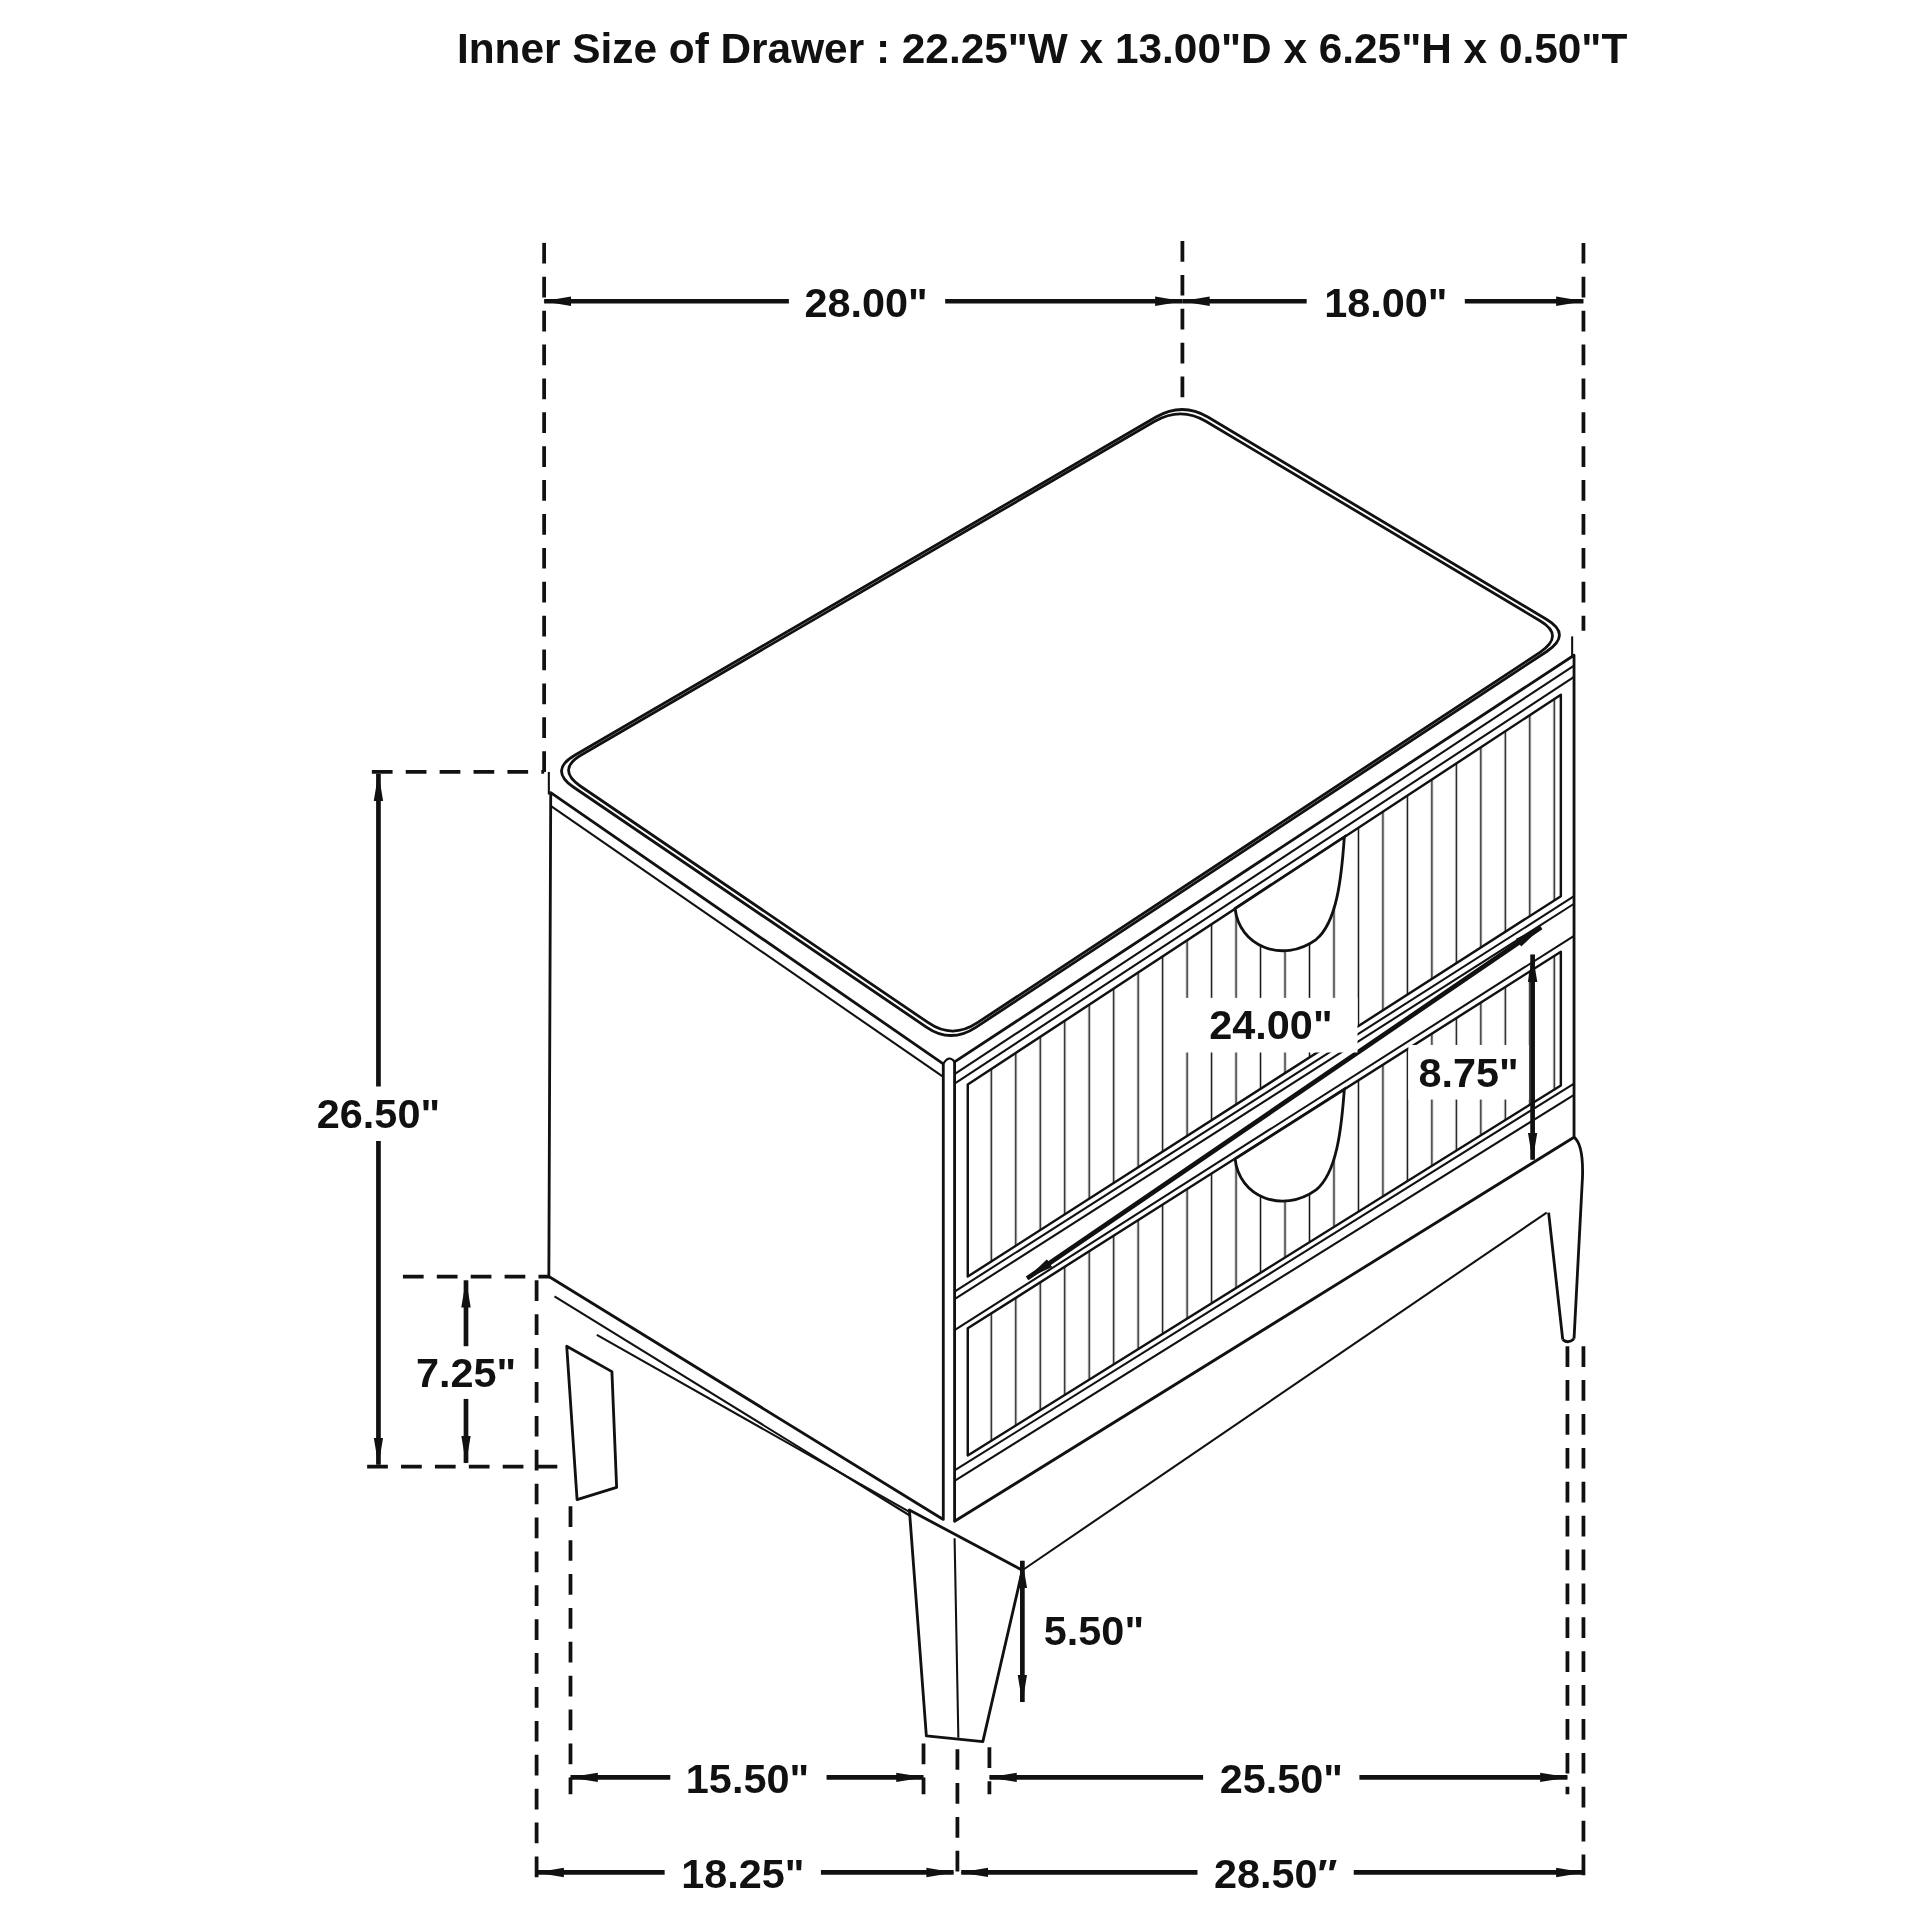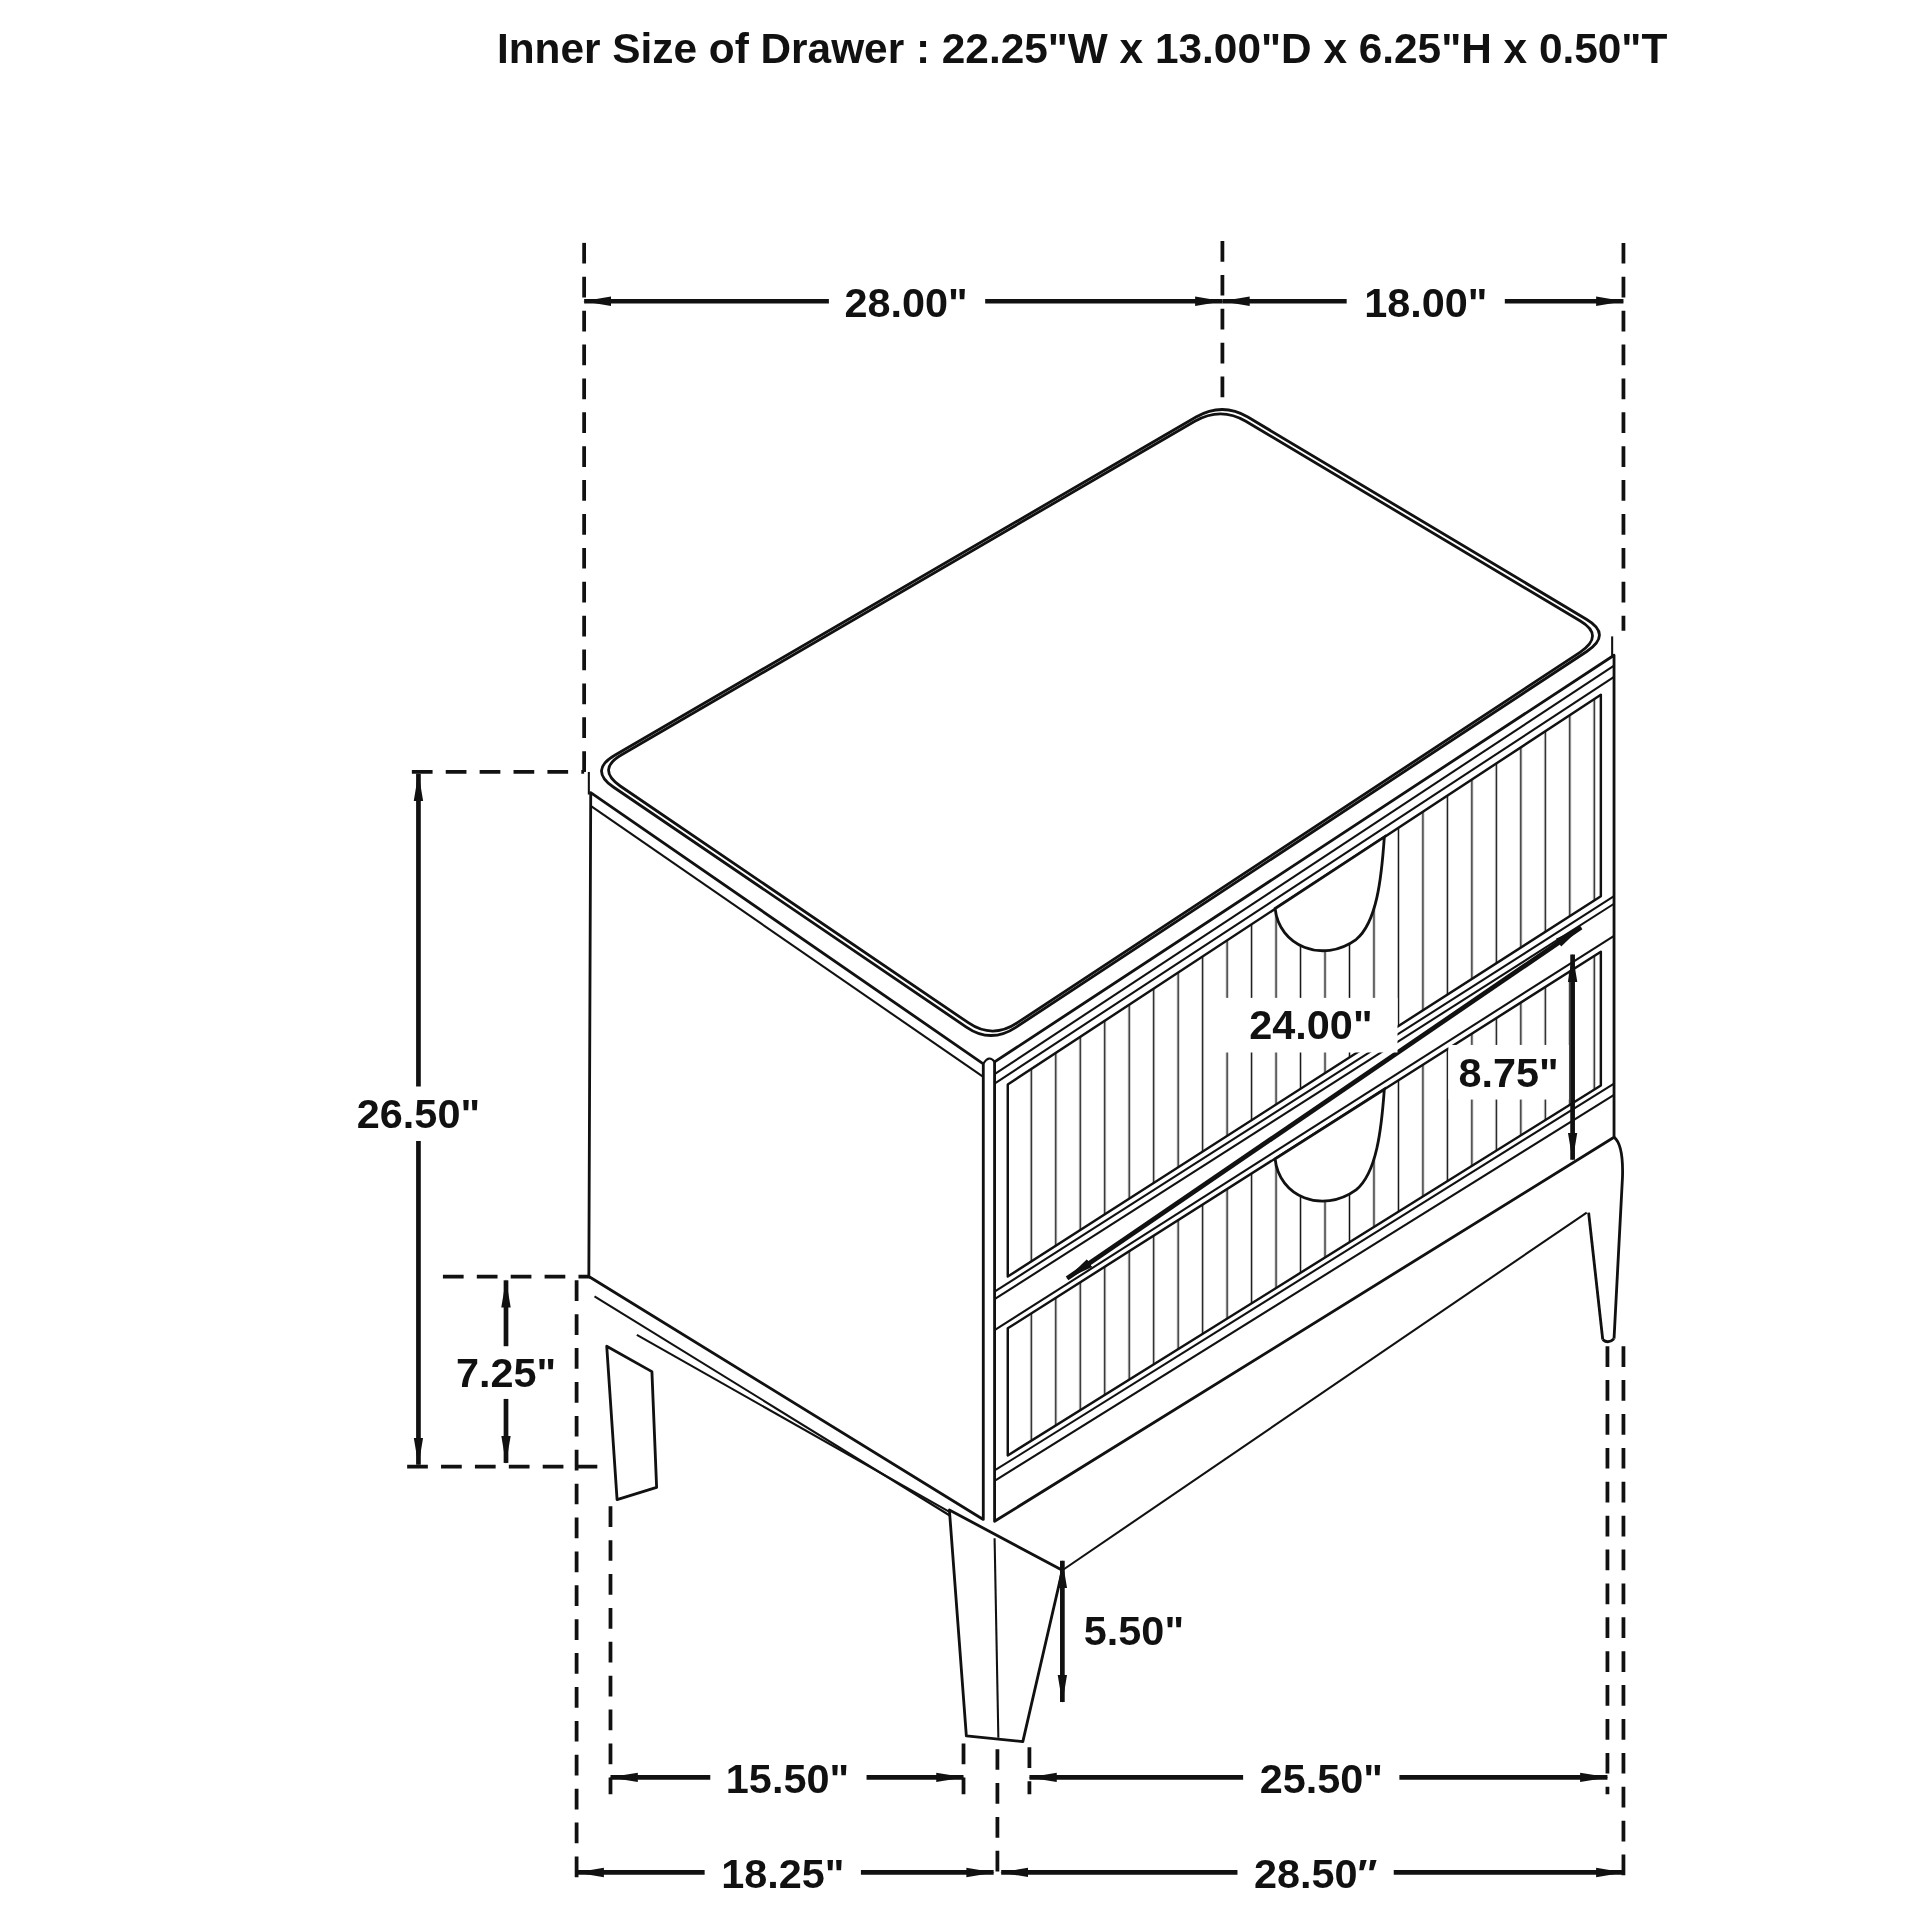--- a/index.html
+++ b/index.html
@@ -1,17 +1,17 @@
 <!DOCTYPE html>
 <html style="font-size:15px"><head>
 <meta charset="utf-8">
 <style>
   html,body{margin:0;padding:0;background:#ffffff;}
   .stage{width:1624px;height:1928px;position:relative;background:#fff;
-         font-family:"Liberation Sans", sans-serif;padding-left:40px;}
+         font-family:"Liberation Sans", sans-serif;}
   svg{display:block}
   text{font-family:"Liberation Sans", sans-serif;font-weight:bold;fill:#111;}
   .dim-label{font-size:44px;}
   .title-label{font-size:45px;}
   .outline{fill:none;stroke:#111;stroke-width:3;stroke-linejoin:round;}
   .facefill{fill:#ffffff;stroke:#111;stroke-width:3;stroke-linejoin:round;}
   .detail{fill:none;stroke:#111;stroke-width:2.2;}
   .dimline{fill:none;stroke:#111;stroke-width:5;}
   .dashline{fill:none;stroke:#111;stroke-width:4;stroke-dasharray:22 14;}
   .drawerface{stroke:#111;stroke-width:2.6;stroke-linejoin:round;}

